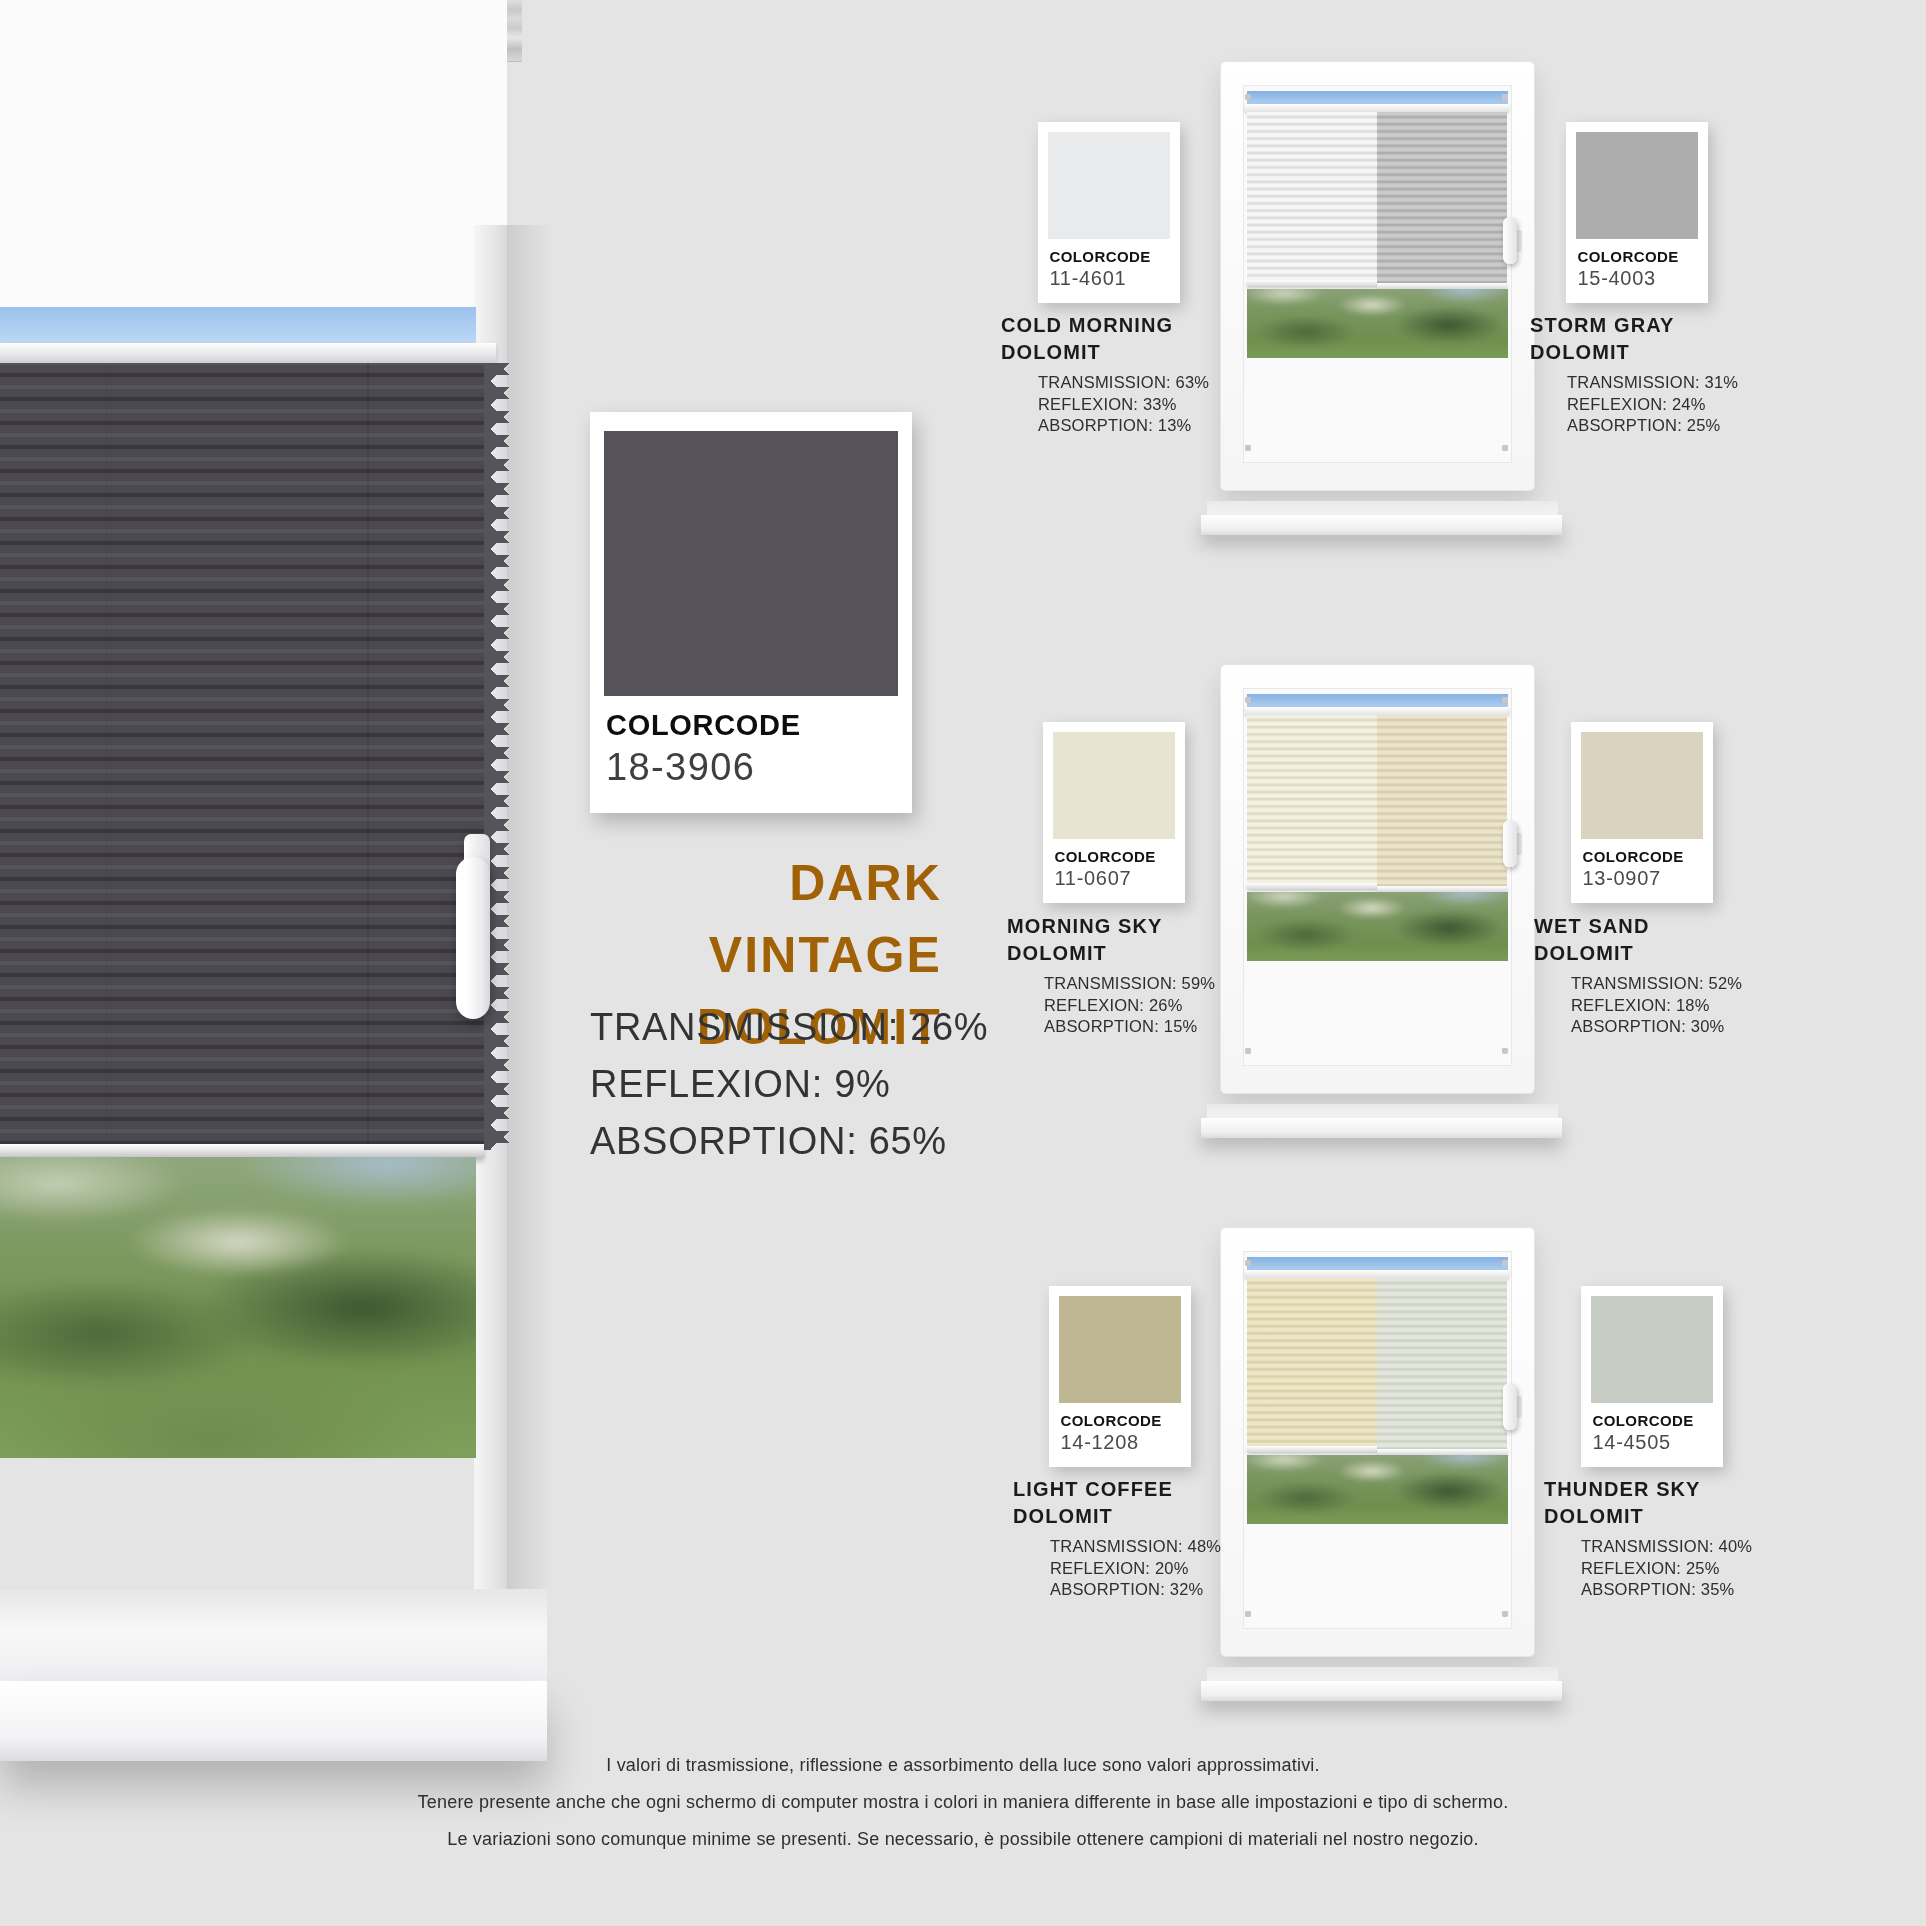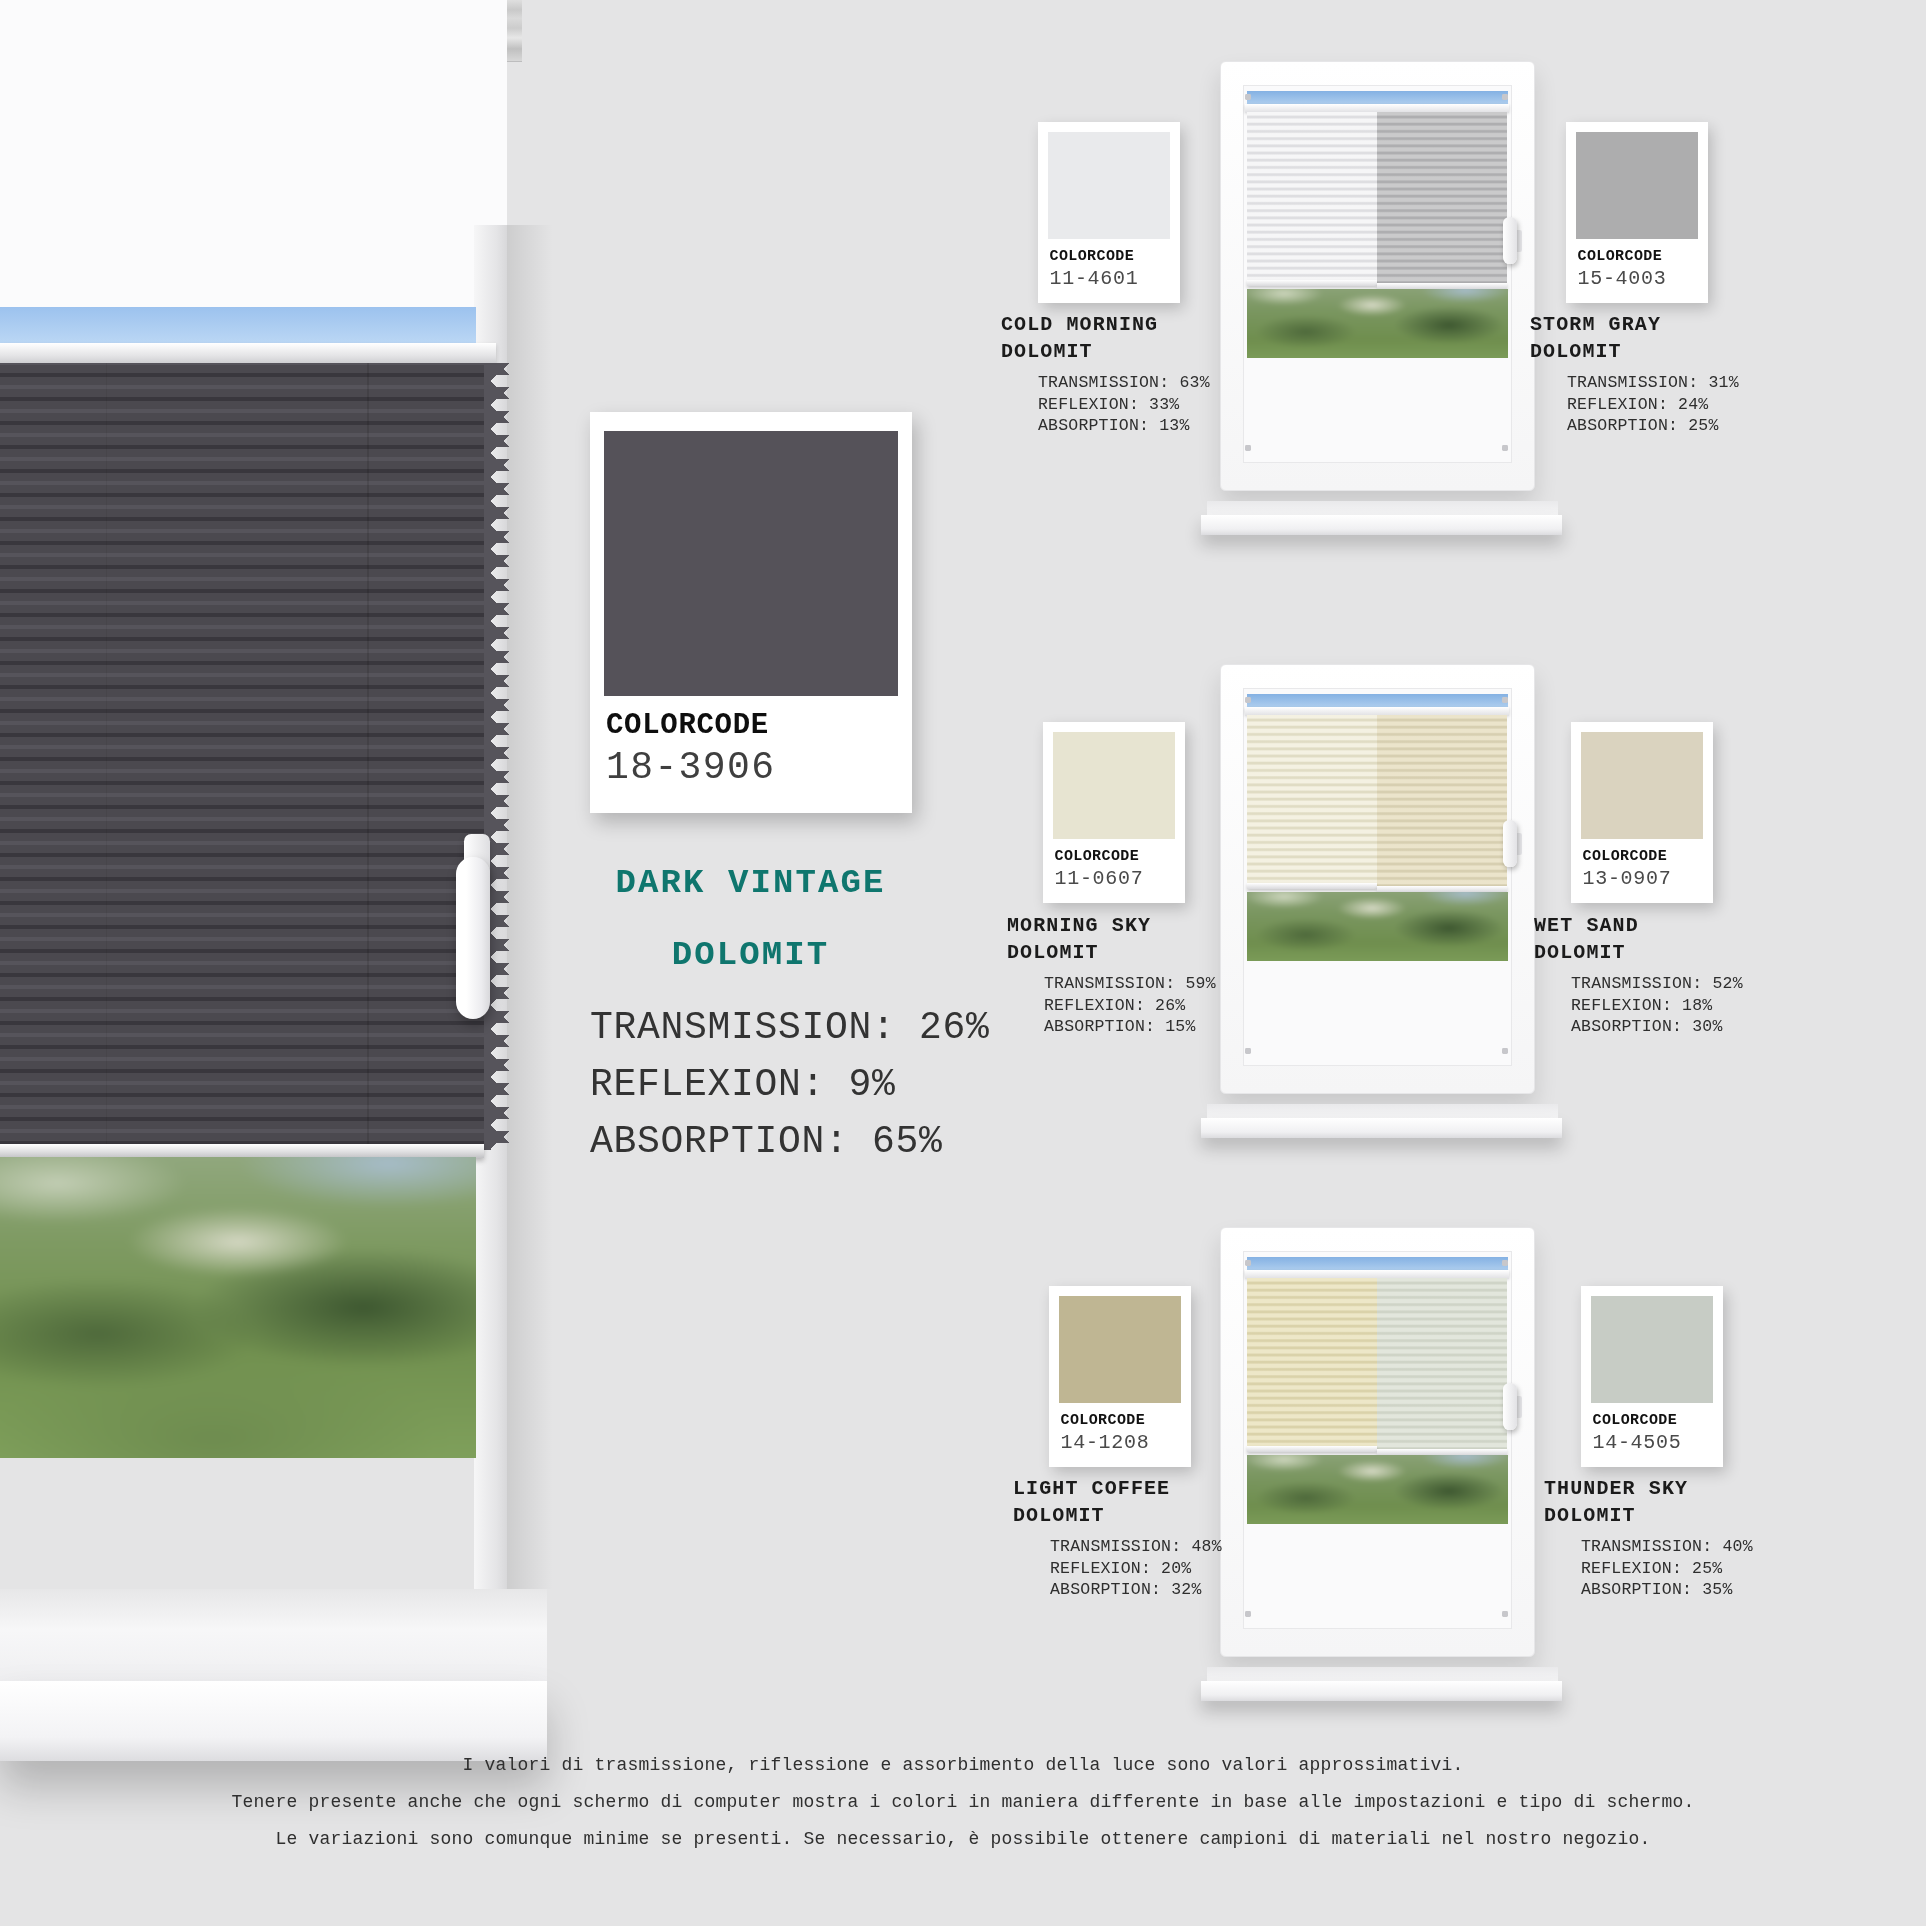--- a/index.html
+++ b/index.html
@@ -1,19 +1,19 @@
 <!DOCTYPE html>
 <html style="font-size:11.5px"><head>
 <meta charset="utf-8">
 <style>
   * { margin:0; padding:0; box-sizing:border-box; }
   html,body { width:1926px; height:1926px; overflow:hidden; }
   body { background:var(--page-bg,#E4E4E5); font-family:"Liberation Sans", sans-serif; }
   .stage { position:relative; width:1926px; height:1926px; }
-  .abs { position:absolute;font-family:Liberation Mono, monospace; }
+  .abs { position:absolute; }
 
   
   .lp-molding { left:0; top:228; width:522px; height:62px;
     background:linear-gradient(180deg,#DFDFDF 0%,#C9C9C9 16%,#DADADA 30%,#CCCCCC 46%,#E7E7E7 62%,#C0C0C0 80%,#D8D8D8 100%);
     border-bottom:1.4px solid #BDBDBE; }
   .lp-frame { left:0; top:314; width:507px; height:1364px; background:#FBFBFC; }
   .lp-frame-right { left:474px; top:225px; width:33px; height:1364px;
     background:linear-gradient(90deg,#F6F6F7,#E4E4E6 70%,#D8D8DA); }
   .lp-wall-shade { left:507px; top:225px; width:46px; height:1364px;
     background:linear-gradient(90deg,rgba(0,0,0,0.10),rgba(0,0,0,0)); }
@@ -74,22 +74,22 @@
   .main-card { left:590px; top:412px; width:322px; height:401px; background:#FFFFFF;
     box-shadow:5px 8.6px 18.6px rgba(0,0,0,0.22); }
   .main-card .mc-swatch { position:absolute; left:14.3px; top:18.6px; width:294px; height:265px;
     background:var(--swatch,#555); }
   .main-card .mc-label { position:absolute; left:16px; top:297px; font-size:29px; font-weight:800;
     letter-spacing:0.7px; color:#0E0E0E; }
   .main-card .mc-code { position:absolute; left:16px; top:334px; font-size:38px; font-weight:300;
     letter-spacing:1.4px; color:#3F3F3F; }
 
   
-  .main-name { left:559px; top:847px; width:383px; text-align:center;
-    font-size:34px; font-weight:600; letter-spacing:2.1px; color:#0f766e; line-height:72px; }
+  .main-name { left:559px; top:847px; width:383px; text-align:right;
+    font-size:50px; font-weight:600; letter-spacing:2.1px; color:#a16207; line-height:72px; }
   .main-stats { left:590px; top:999px; font-size:38px; font-weight:300;
     letter-spacing:0.7px; color:#333333; line-height:57px; }
 
   .vinfo { width:215px; }
   .vname { width:215px; text-align:left; font-size:20px; font-weight:600;
     letter-spacing:1.1px; color:#1B1B1B; line-height:26.5px; }
   .vstats { margin-top:7.2px; padding-left:37px; font-size:16.5px; font-weight:300;
     letter-spacing:0.2px; color:#2E2E2E; line-height:21.5px; text-align:left; }
 
   

